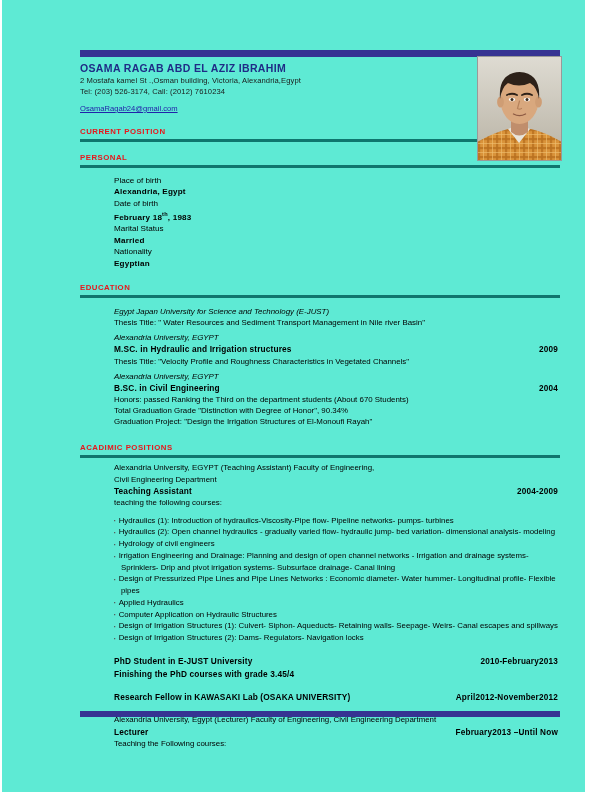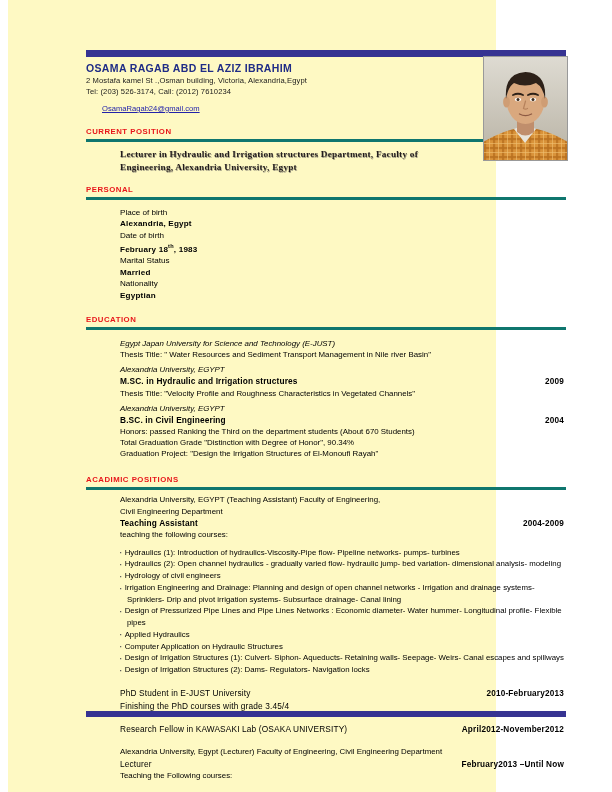--- a/index.html
+++ b/index.html
@@ -10,24 +10,24 @@
   body {
     width: 612px;
     height: 792px;
     font-family: "Liberation Sans", sans-serif;
     color: #000000;
     position: relative;
     overflow: hidden;
   }
   .page {
     position: absolute;
-    left: 8px; top: 0;
-    width: 488px;
+    left: 2px; top: 0;
+    width: 583px;
     height: 792px;
-    background: #fef9c3;
+    background: #5eead4;
   }
   .content {
     position: absolute;
     left: 78px;
     top: 50px;
     width: 480px;
   }
 
   
   .rule-bar {
@@ -66,21 +66,20 @@
     line-height: 10.5px;
     letter-spacing: 0.1px;
     white-space: nowrap;
   }
   .email-link {
     font-size: 7.6px;
     color: #2222aa;
     text-decoration: underline;
     line-height: 10.5px;
     display: inline-block;
-    margin-left: 16px;
   }
   .photo {
     position: absolute;
     right: -2px;
     top: -6px;
     width: 83px;
     height: 103px;
     border: 1px solid #999;
     overflow: hidden;
     background: #cfc9bd;
@@ -171,21 +170,21 @@
   }
   .course::before {
     content: "\25AA";
     font-size: 4.6px;
     vertical-align: middle;
     padding-right: 3px;
     color: #555;
   }
   .gap-md { height: 11px; }
   .bold-line {
-    font-weight: normal;
+    font-weight: bold;
     font-size: 8.3px;
     line-height: 12.3px;
     letter-spacing: 0.15px;
   }
 </style>
 </head>
 <body>
 
 <div class="page">
 
@@ -243,23 +242,20 @@
           <circle cx="49" cy="42.5" r="1.5" fill="#3b2a1c"></circle>
 
           <path d="M41.5 44 L39.5 51.5 Q41.5 52.8 43.5 51.5" stroke="#b6825c" stroke-width="1.2" fill="none" stroke-linecap="round"></path>
 
           <path d="M35.5 57 Q41.5 60.2 47.5 57" stroke="#8d5a43" stroke-width="1.4" fill="none" stroke-linecap="round"></path>
         </svg>
       </div>
     </div>
 
     <div class="sec-head">CURRENT POSITION</div>
-    <div class="indent">
-      <div class="curpos">Lecturer in Hydraulic and Irrigation structures Department, Faculty of Engineering, Alexandria University, Egypt</div>
-    </div>
 
     <div class="sec-head">PERSONAL</div>
     <div class="indent personal">
       <div class="prow">
         <div class="plabel">Place of birth</div>
         <div class="pvalue">Alexandria, Egypt</div>
       </div>
       <div class="prow">
         <div class="plabel">Date of birth</div>
         <div class="pvalue"><span>February 18</span><sup>th</sup><span>, 1983</span></div>

